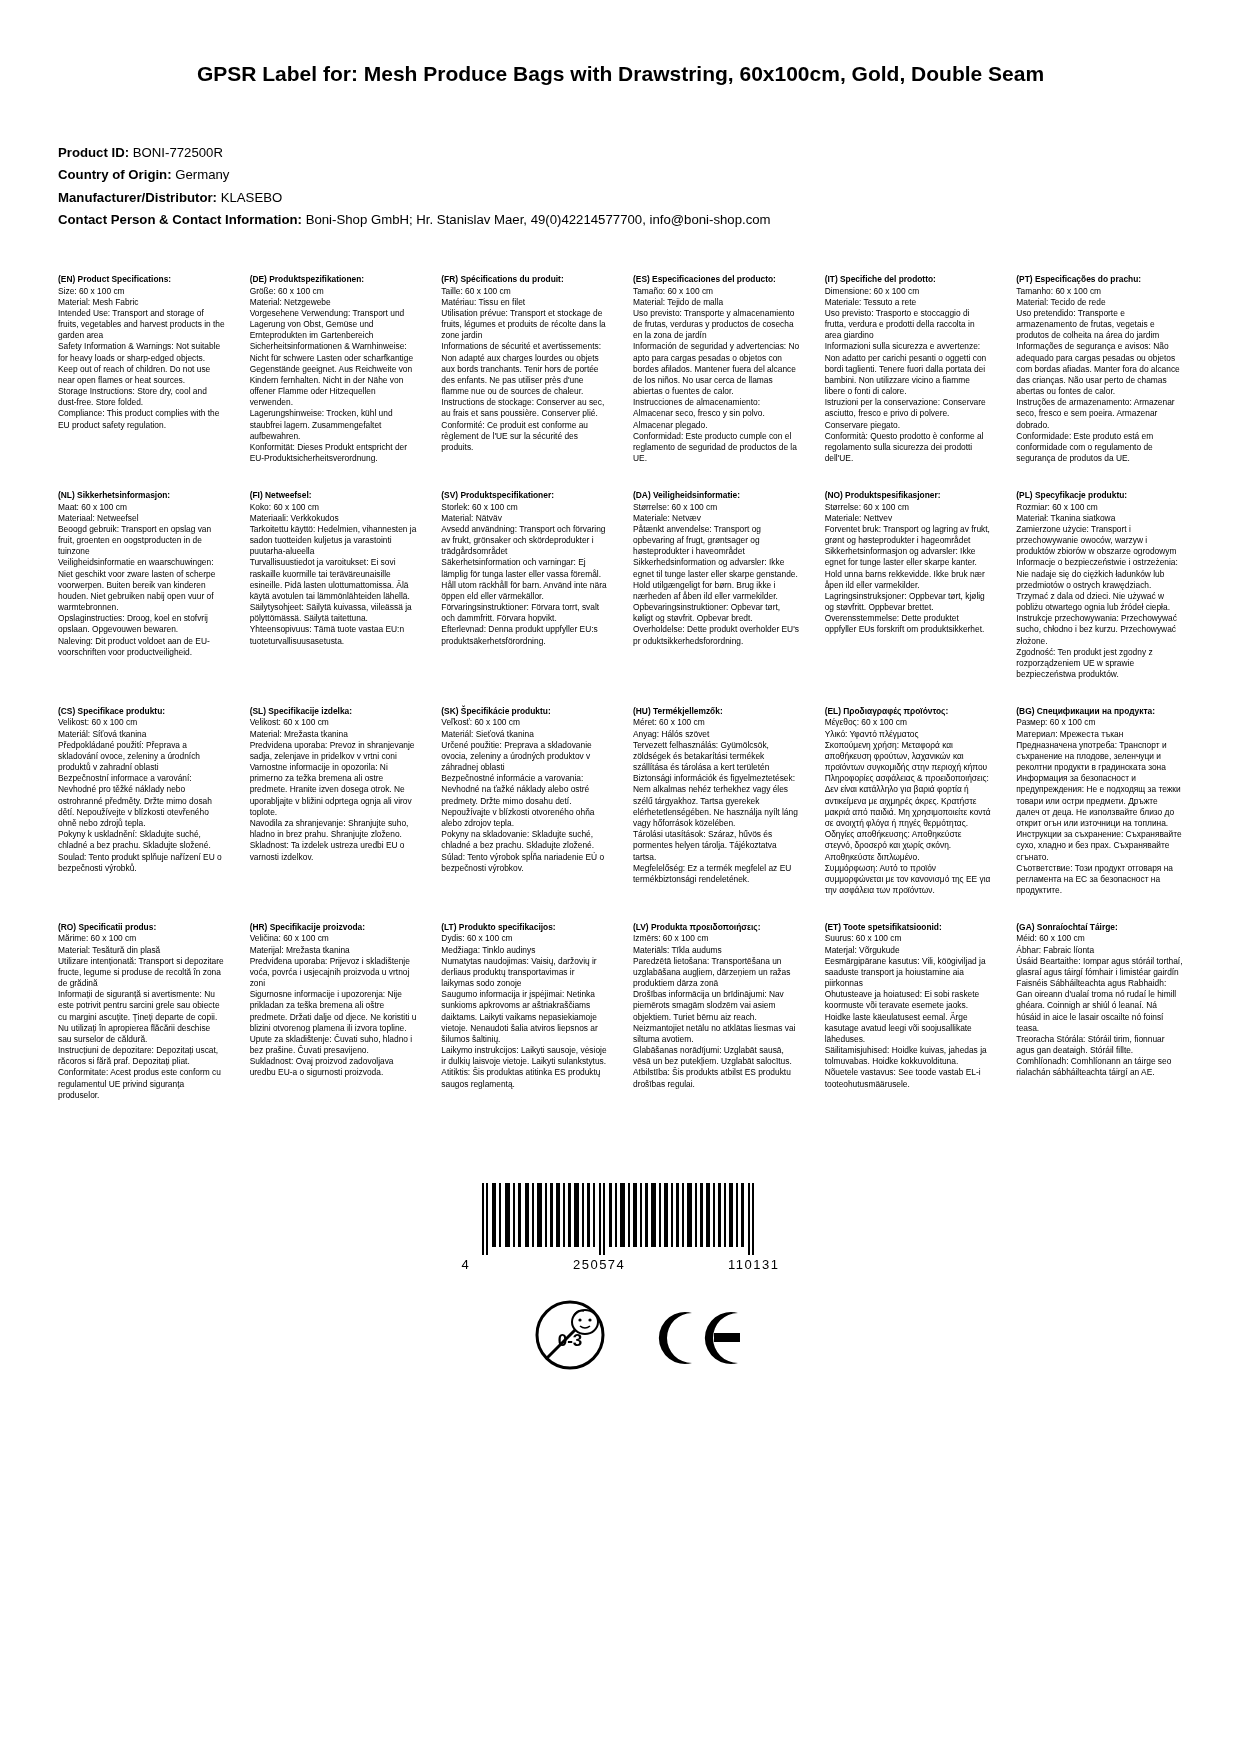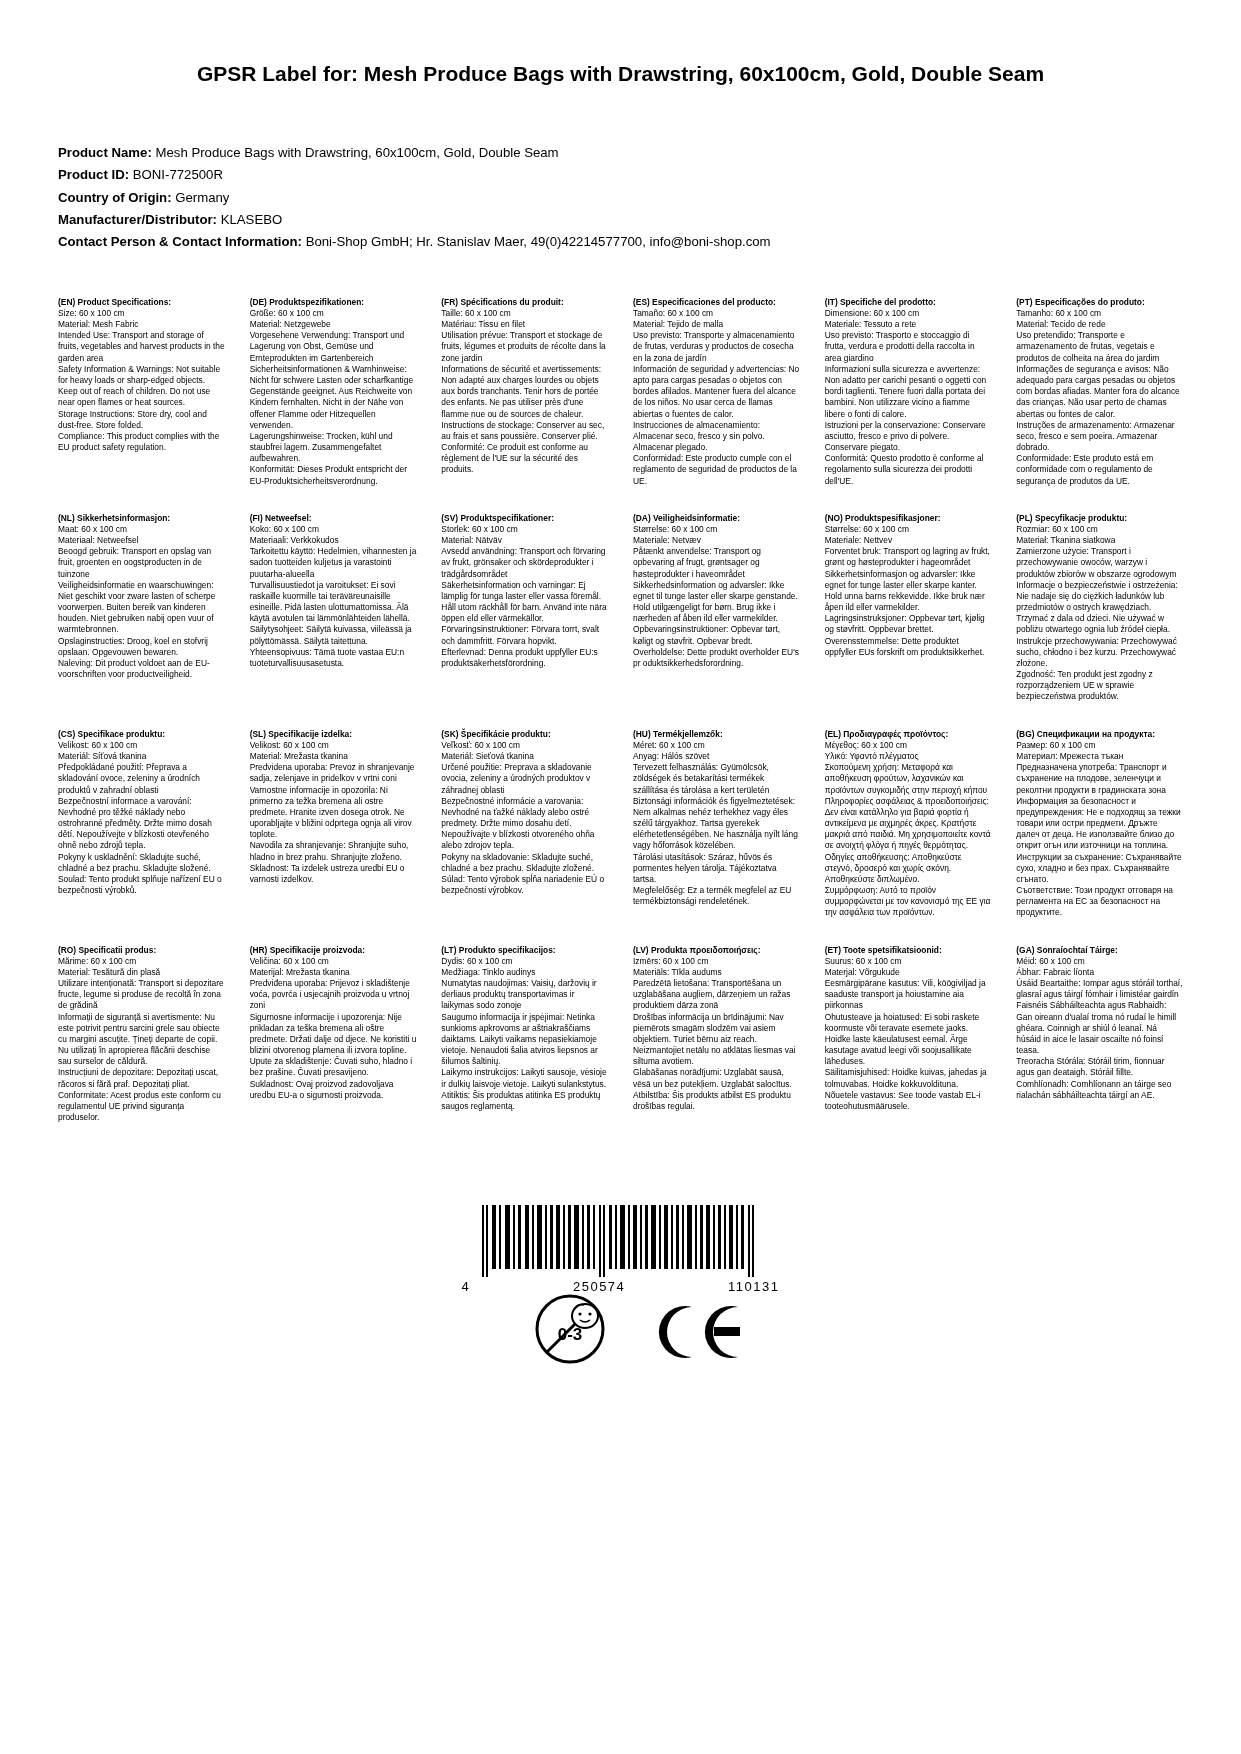--- a/index.html
+++ b/index.html
@@ -90,21 +90,21 @@
     display: flex;
     justify-content: space-between;
     width: 318px;
     margin: 2px auto 0 auto;
     font-family: "Liberation Sans", sans-serif;
     font-size: 13px;
     letter-spacing: 1.5px;
   }
   .marks {
     position: absolute;
-    top: 92px;
+    top: 120px;
     left: 50%;
     transform: translateX(-50%);
     width: 330px;
     height: 90px;
     text-align: center;
   }
   .age-mark {
     position: absolute;
     left: 78px;
     top: 6px;
@@ -116,24 +116,20 @@
   }
 </style>
 </head>
 <body>
 
 <div class="page">
 
   <div class="doc-title">GPSR Label for: Mesh Produce Bags with Drawstring, 60x100cm, Gold, Double Seam</div>
 
   <div class="header-block">
-    <div class="header-row">
-      <span class="lbl">Product Name:</span>
-      <span class="val">Mesh Produce Bags with Drawstring, 60x100cm, Gold, Double Seam</span>
-    </div>
     <div class="header-row">
       <span class="lbl">Product ID:</span>
       <span class="val">BONI-772500R</span>
     </div>
     <div class="header-row">
       <span class="lbl">Country of Origin:</span>
       <span class="val">Germany</span>
     </div>
     <div class="header-row">
       <span class="lbl">Manufacturer/Distributor:</span>
@@ -186,21 +182,21 @@
     <div class="lang-cell">
       <span class="cell-title">(IT) Specifiche del prodotto:</span>
       <span class="cell-body">Dimensione: 60 x 100 cm
 Materiale: Tessuto a rete
 Uso previsto: Trasporto e stoccaggio di frutta, verdura e prodotti della raccolta in area giardino
 Informazioni sulla sicurezza e avvertenze: Non adatto per carichi pesanti o oggetti con bordi taglienti. Tenere fuori dalla portata dei bambini. Non utilizzare vicino a fiamme libere o fonti di calore.
 Istruzioni per la conservazione: Conservare asciutto, fresco e privo di polvere. Conservare piegato.
 Conformità: Questo prodotto è conforme al regolamento sulla sicurezza dei prodotti dell'UE.</span>
     </div>
     <div class="lang-cell">
-      <span class="cell-title">(PT) Especificações do produto:</span>
+      <span class="cell-title">(PT) Especificações do prachu:</span>
       <span class="cell-body">Tamanho: 60 x 100 cm
 Material: Tecido de rede
 Uso pretendido: Transporte e armazenamento de frutas, vegetais e produtos de colheita na área do jardim
 Informações de segurança e avisos: Não adequado para cargas pesadas ou objetos com bordas afiadas. Manter fora do alcance das crianças. Não usar perto de chamas abertas ou fontes de calor.
 Instruções de armazenamento: Armazenar seco, fresco e sem poeira. Armazenar dobrado.
 Conformidade: Este produto está em conformidade com o regulamento de segurança de produtos da UE.</span>
     </div>
 
     <div class="lang-cell">
       <span class="cell-title">(NL) Sikkerhetsinformasjon:</span>

